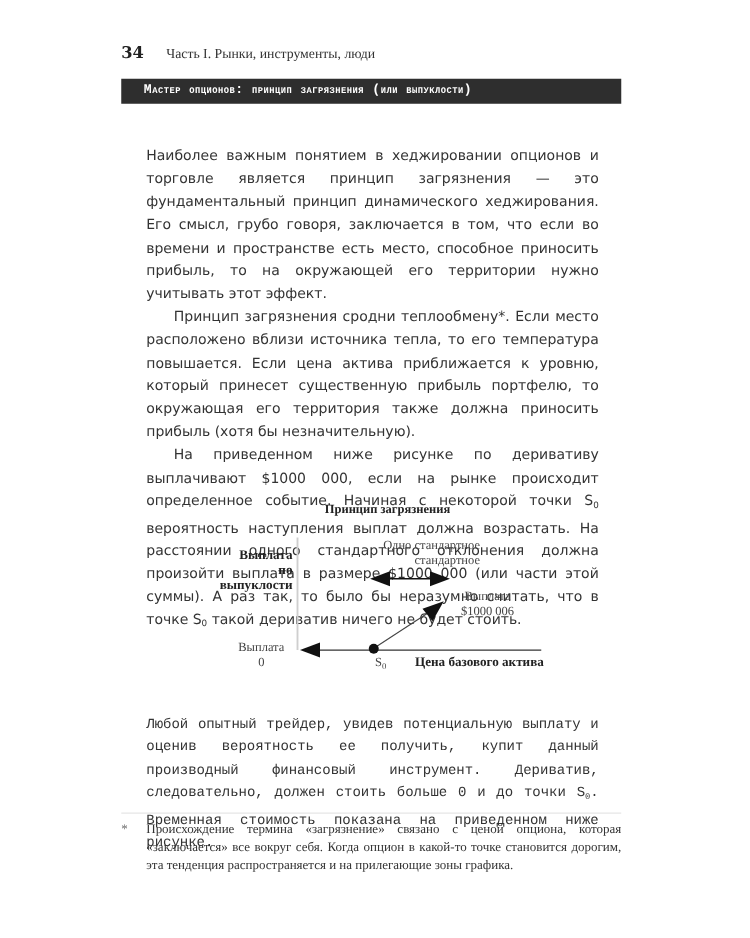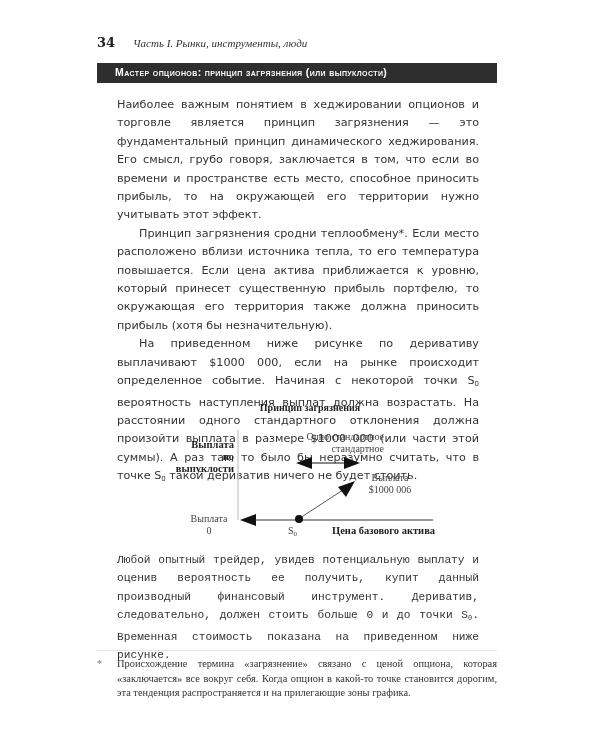--- a/index.html
+++ b/index.html
@@ -1,26 +1,26 @@
 <!DOCTYPE html>
 <html><head>
   <meta charset="utf-8">
   <style>
     html, body { margin: 0; padding: 0; background: #ffffff; }
     body { width: 600px; height: 750px; position: relative; overflow: hidden; color: #2b2b2b; }
     .page { position: absolute; left: 0; top: 0; width: 600px; height: 750px; }
 
     .running-head { position: absolute; left: 97px; top: 35px; width: 400px; height: 18px; }
     .page-number { position: absolute; left: 0; top: 0; font-family: "DejaVu Serif", serif; font-weight: bold; font-size: 13px; color: #222; }
-    .running-title { position: absolute; left: 36px; top: 2px; font-family: "Liberation Serif", serif; font-style: italic; font-size: 11px; color: #333; }
+    .running-title { position: absolute; left: 36px; top: 2px; font-family: "Liberation Serif", serif; font-size: 11px; color: #333; }
 
     .section-bar { position: absolute; left: 97px; top: 63px; width: 400px; height: 20px; background: #2e2e2e; }
-    .section-title { position: absolute; left: 18px; top: 3px; font-family: Liberation Sans, sans-serif; font-weight: bold; font-size: 10.5px; color: #ffffff; font-variant: small-caps; letter-spacing: 0.4px; white-space: nowrap; }
+    .section-title { position: absolute; left: 18px; top: 3px; font-family: Liberation Mono, monospace; font-weight: bold; font-size: 10.5px; color: #ffffff; font-variant: small-caps; letter-spacing: 0.4px; white-space: nowrap; }
 
-    .body-text { position: absolute; left: 117px; width: 362px; font-family: "DejaVu Sans", sans-serif; font-size: 11.2px; line-height: 18.4px; color: #333; text-align: justify; }
+    .body-text { position: absolute; left: 117px; width: 362px; font-family: "DejaVu Sans", sans-serif; font-size: 11.2px; line-height: 18.4px; color: #333; text-align: justify; margin-top: 20px; }
     .body-text p { margin: 0; }
     .body-text p.indent { text-indent: 22px; }
     .sub { font-size: 7px; vertical-align: -2px; }
 
     .block1 { top: 96px; }
     .block2 { top: 551px; font-family: Liberation Mono, monospace; }
 
     .figure { position: absolute; left: 160px; top: 395px; width: 300px; height: 145px; }
     .fig-title { position: absolute; left: 0; width: 300px; top: 7px; text-align: center; font-family: "Liberation Serif", serif; font-weight: bold; font-size: 10px; color: #222; }
     .fig-label { position: absolute; font-family: "Liberation Serif", serif; font-size: 10px; color: #444; line-height: 12px; }
@@ -86,21 +86,21 @@
     <div class="fig-label" style="left:200px; top:77px; width:60px; text-align:center;">
       <div>Выплата</div>
       <div>$1000 006</div>
     </div>
 
     <div class="fig-label" style="left:26px; top:118px; width:46px; text-align:center;">
       <div>Выплата</div>
       <div>0</div>
     </div>
 
-    <div class="fig-label" style="left:128px; top:130px;"><span>S</span><span class="sub">0</span></div>
+    <div class="fig-label" style="left:140px; top:130px;"><span>S</span><span class="sub">0</span></div>
 
     <div class="fig-label bold" style="left:172px; top:130px; white-space:nowrap;">Цена базового актива</div>
   </div>
 
   <div class="body-text block2">
     <p><span>Любой опытный трейдер, увидев потенциальную выплату и оценив вероятность ее получить, купит данный производный финансовый инструмент. Дериватив, следовательно, должен стоить больше 0 и до точки S</span><span class="sub">0</span><span>. Временная стоимость показана на приведенном ниже рисунке.</span></p>
   </div>
 
   <div class="footnote-rule"></div>
   <div class="footnote">

